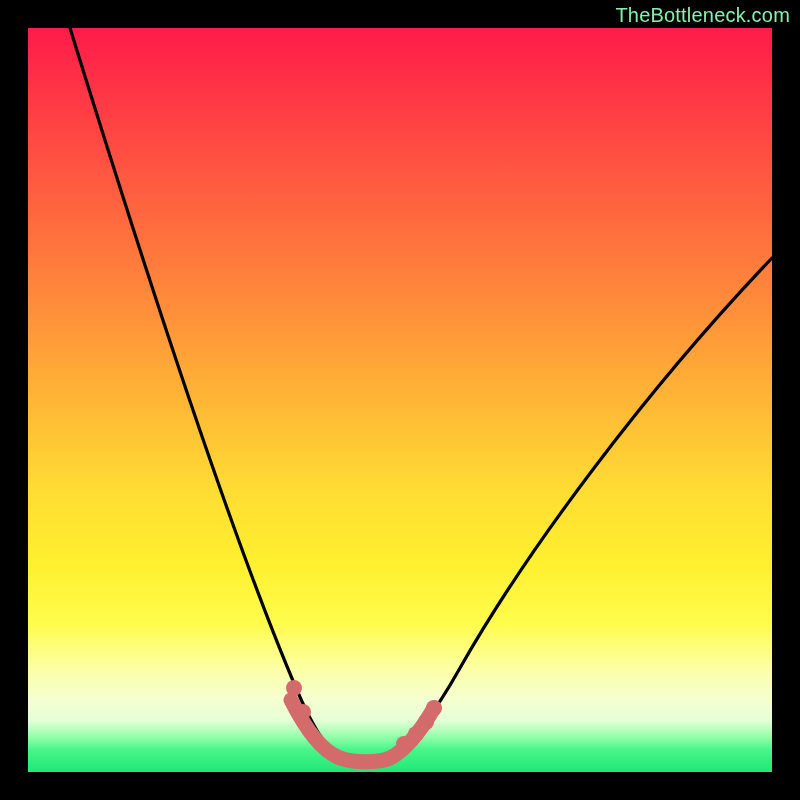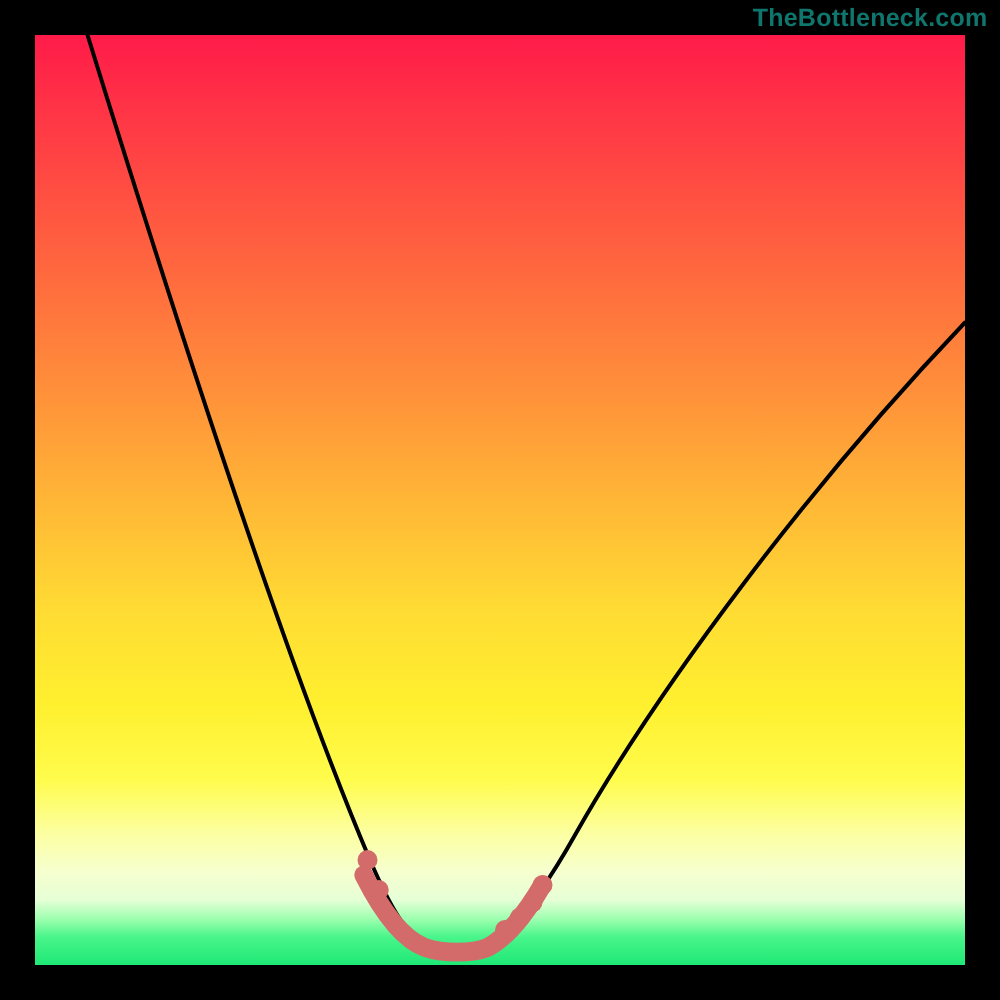--- a/index.html
+++ b/index.html
@@ -41,23 +41,23 @@
       #e6ffd6 93%,
       #9fffb0 95%,
       #49f58a 97%,
       #1ee876 100%
     );
   }
   .watermark {
     position: absolute;
     top: 4px;
     right: 10px;
-    color: #0f766e;
+    color: #86efac;
     font-size: 20px;
-    font-weight: 700;
+    font-weight: 400;
     letter-spacing: 0.2px;
     user-select: none;
   }
   svg.curve {
     position: absolute;
     left: 0;
     top: 0;
     width: 100%;
     height: 100%;
   }

